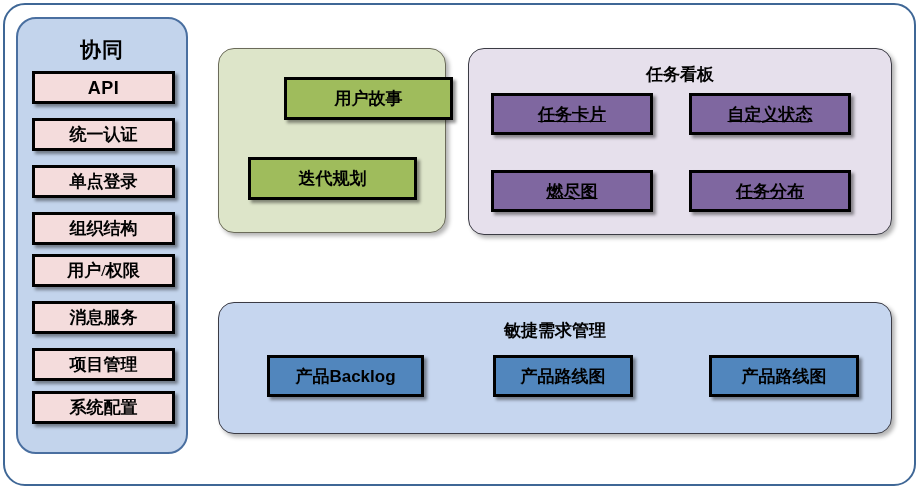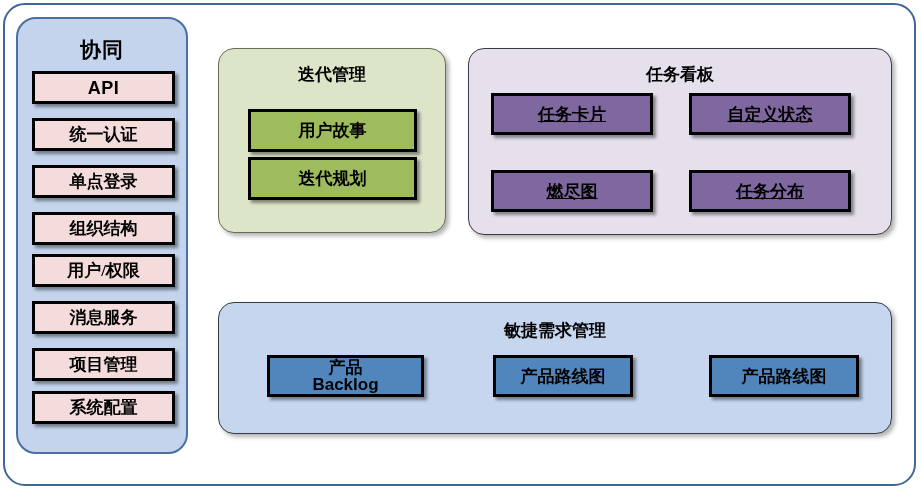--- a/index.html
+++ b/index.html
@@ -182,39 +182,38 @@
     <div class="box box-sidebar" style="top:99px;">统一认证</div>
     <div class="box box-sidebar" style="top:146px;">单点登录</div>
     <div class="box box-sidebar" style="top:193px;">组织结构</div>
     <div class="box box-sidebar" style="top:235px;">用户/权限</div>
     <div class="box box-sidebar" style="top:282px;">消息服务</div>
     <div class="box box-sidebar" style="top:329px;">项目管理</div>
     <div class="box box-sidebar" style="top:372px;">系统配置</div>
   </div>
 
   <div class="panel panel-iteration">
-    <div class="panel-title">迭代管理</div>
-
-    <div class="box box-green" style="top:60px;">用户故事</div>
+
+    <div class="box box-green" style="top:28px;margin-left:36px;">用户故事</div>
     <div class="box box-green" style="top:108px;">迭代规划</div>
   </div>
 
   <div class="panel panel-taskboard">
     <div class="panel-title">任务看板</div>
 
     <div class="box box-purple" style="left:22px; top:44px;">任务卡片</div>
     <div class="box box-purple" style="left:220px; top:44px;">自定义状态</div>
     <div class="box box-purple" style="left:22px; top:121px;">燃尽图</div>
     <div class="box box-purple" style="left:220px; top:121px;">任务分布</div>
   </div>
 
   <div class="panel panel-agile">
     <div class="panel-title">敏捷需求管理</div>
 
-    <div class="box box-blue" style="left:48px; width:157px;flex-direction:column;">
+    <div class="box box-blue" style="left:48px; width:157px;">
       <span>产品</span>
         <span class="mixed-latin">Backlog</span>
     </div>
 
     <div class="box box-blue" style="left:274px; width:140px;">产品路线图</div>
 
     <div class="box box-blue" style="left:490px; width:150px;">产品路线图</div>
   </div>
 
 </div>

